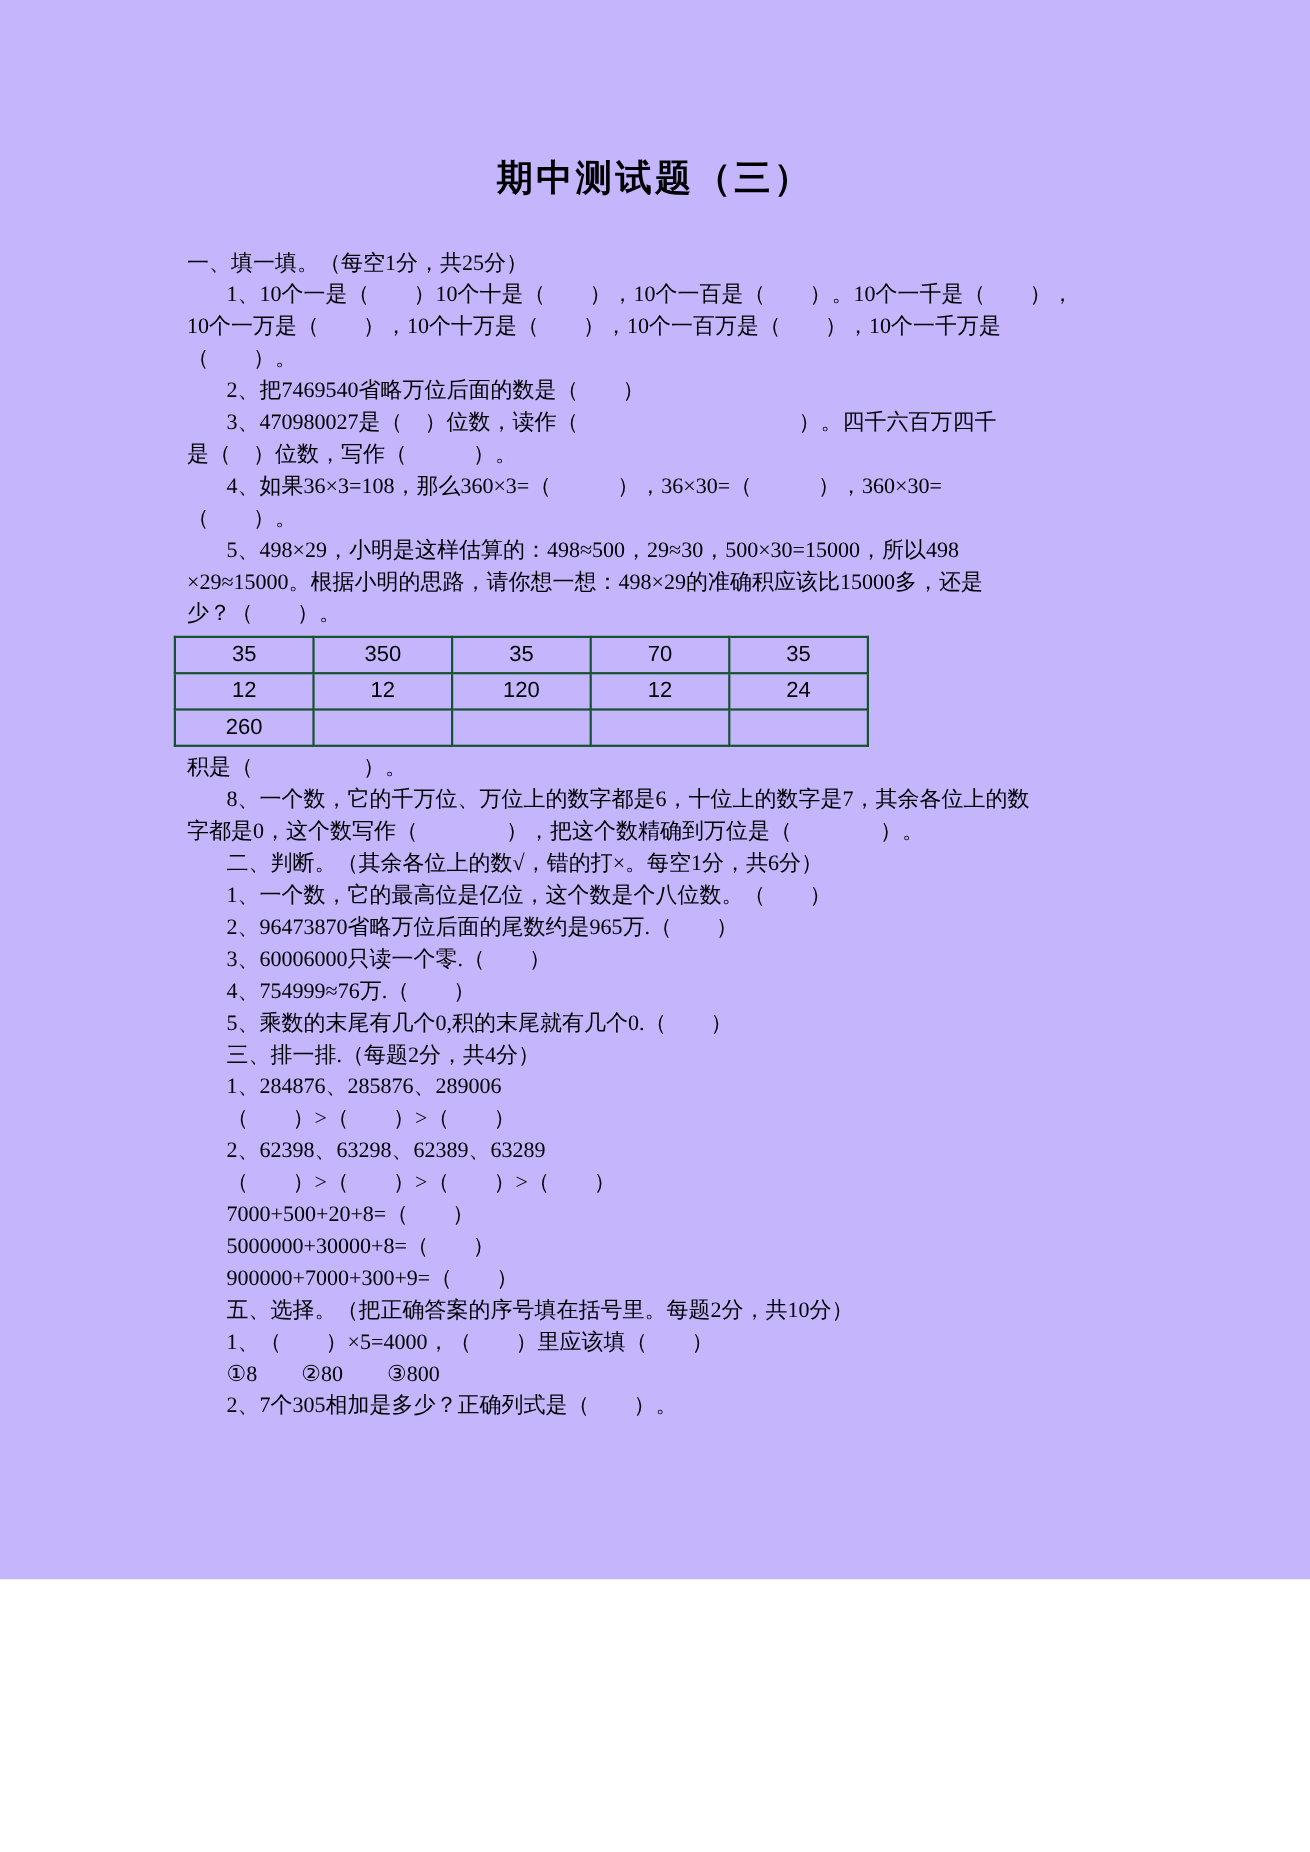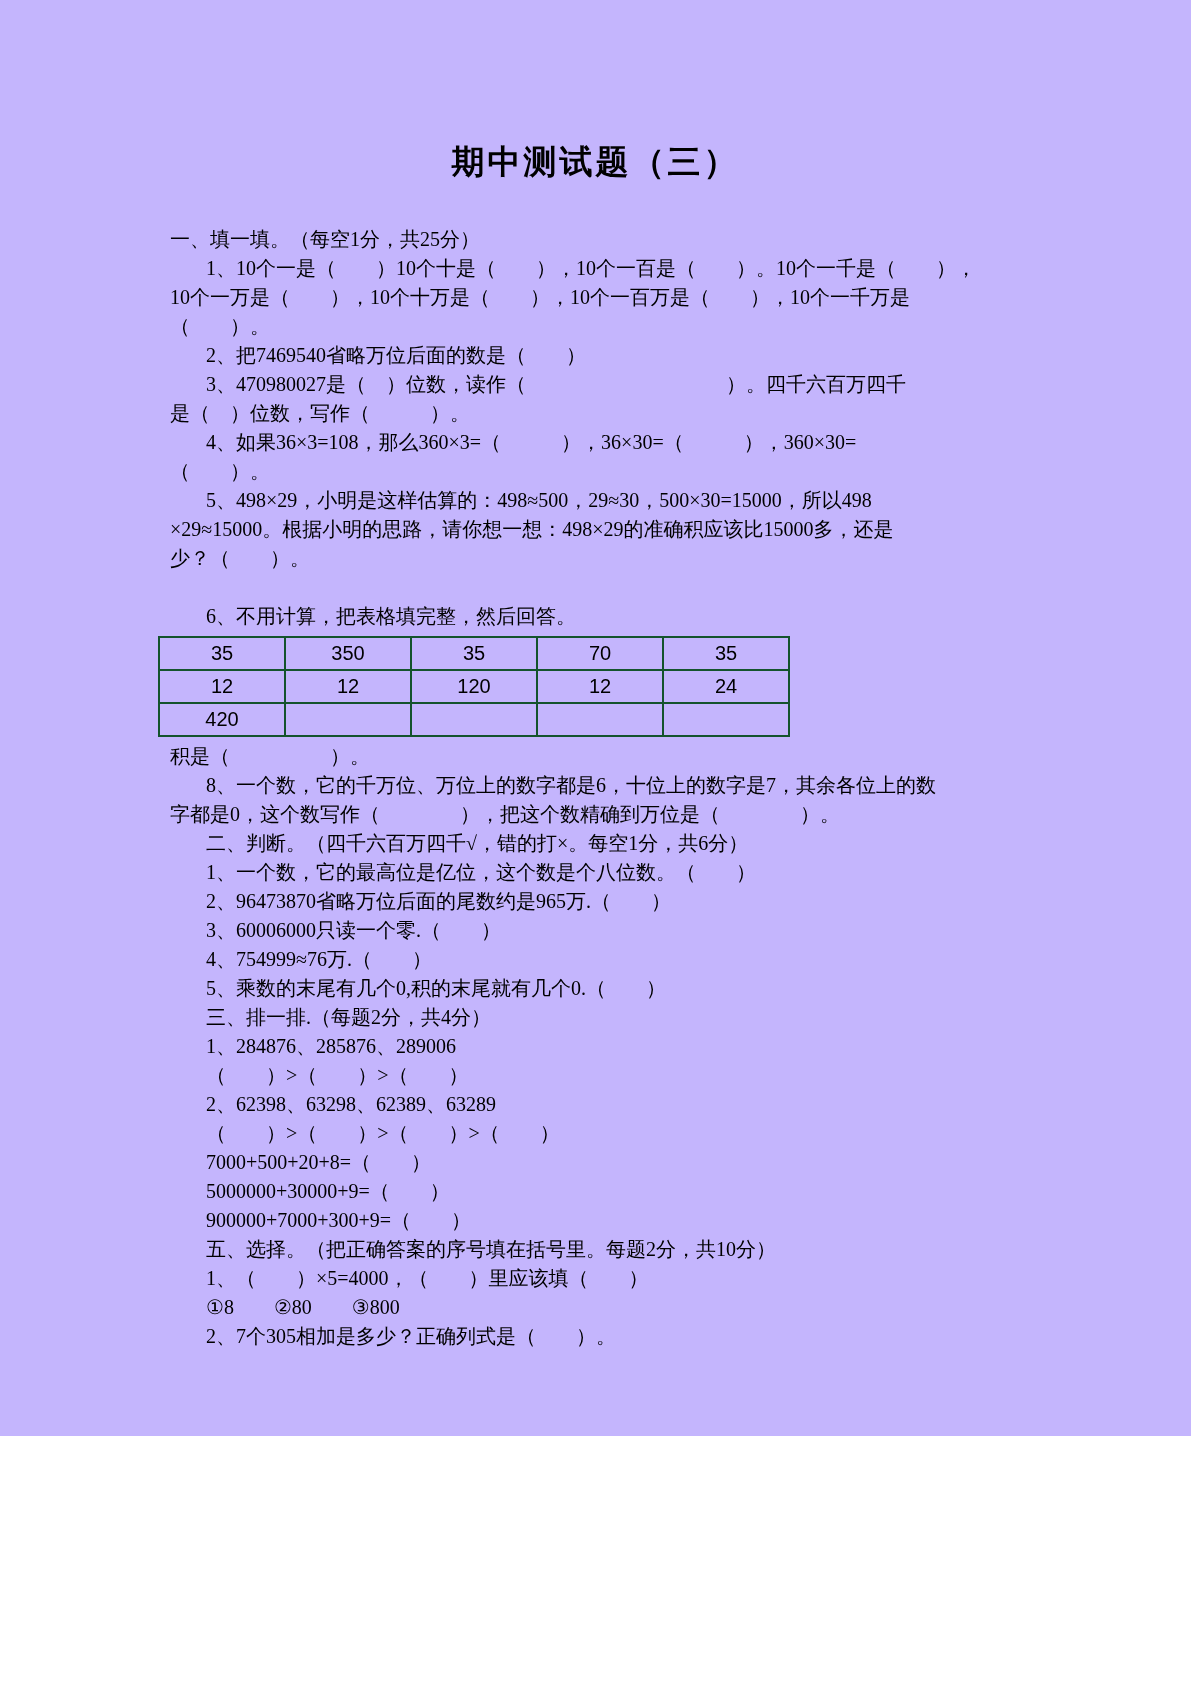--- a/index.html
+++ b/index.html
@@ -66,66 +66,65 @@
         <div class="line">10个一万是（　　），10个十万是（　　），10个一百万是（　　），10个一千万是</div>
         <div class="line">（　　）。</div>
         <div class="line ind1">2、把7469540省略万位后面的数是（　　）</div>
         <div class="line ind1">3、470980027是（　）位数，读作（　　　　　　　　　　）。四千六百万四千</div>
         <div class="line">是（　）位数，写作（　　　）。</div>
         <div class="line ind1">4、如果36×3=108，那么360×3=（　　　），36×30=（　　　），360×30=</div>
         <div class="line">（　　）。</div>
         <div class="line ind1">5、498×29，小明是这样估算的：498≈500，29≈30，500×30=15000，所以498</div>
         <div class="line">×29≈15000。根据小明的思路，请你想一想：498×29的准确积应该比15000多，还是</div>
         <div class="line">少？（　　）。</div>
-        <div class="line ind1 gap">6、不用计算，把表格填完整，然后回答。</div>
       </div>
 
     <table class="grid">
       <tbody>
         <tr>
           <td>35</td>
           <td>350</td>
           <td>35</td>
           <td>70</td>
           <td>35</td>
         </tr>
         <tr>
           <td>12</td>
           <td>12</td>
           <td>120</td>
           <td>12</td>
           <td>24</td>
         </tr>
         <tr>
-          <td>420</td>
+          <td>260</td>
           <td></td>
           <td></td>
           <td></td>
           <td></td>
         </tr>
       </tbody>
     </table>
 
     <div id="lines-after">
         <div class="line">积是（　　　　　）。</div>
         <div class="line ind1">8、一个数，它的千万位、万位上的数字都是6，十位上的数字是7，其余各位上的数</div>
         <div class="line">字都是0，这个数写作（　　　　），把这个数精确到万位是（　　　　）。</div>
-        <div class="line ind1">二、判断。（四千六百万四千√，错的打×。每空1分，共6分）</div>
+        <div class="line ind1">二、判断。（其余各位上的数√，错的打×。每空1分，共6分）</div>
         <div class="line ind1">1、一个数，它的最高位是亿位，这个数是个八位数。（　　）</div>
         <div class="line ind1">2、96473870省略万位后面的尾数约是965万.（　　）</div>
         <div class="line ind1">3、60006000只读一个零.（　　）</div>
         <div class="line ind1">4、754999≈76万.（　　）</div>
         <div class="line ind1">5、乘数的末尾有几个0,积的末尾就有几个0.（　　）</div>
         <div class="line ind1">三、排一排.（每题2分，共4分）</div>
         <div class="line ind1">1、284876、285876、289006</div>
         <div class="line ind1">（　　）&gt;（　　）&gt;（　　）</div>
         <div class="line ind1">2、62398、63298、62389、63289</div>
         <div class="line ind1">（　　）&gt;（　　）&gt;（　　）&gt;（　　）</div>
         <div class="line ind1">7000+500+20+8=（　　）</div>
-        <div class="line ind1">5000000+30000+9=（　　）</div>
+        <div class="line ind1">5000000+30000+8=（　　）</div>
         <div class="line ind1">900000+7000+300+9=（　　）</div>
         <div class="line ind1">五、选择。（把正确答案的序号填在括号里。每题2分，共10分）</div>
         <div class="line ind1">1、（　　）×5=4000，（　　）里应该填（　　）</div>
         <div class="line ind1">①8　　②80　　③800</div>
         <div class="line ind1">2、7个305相加是多少？正确列式是（　　）。</div>
       </div>
   </div>
 </div>
 
 </body></html>

